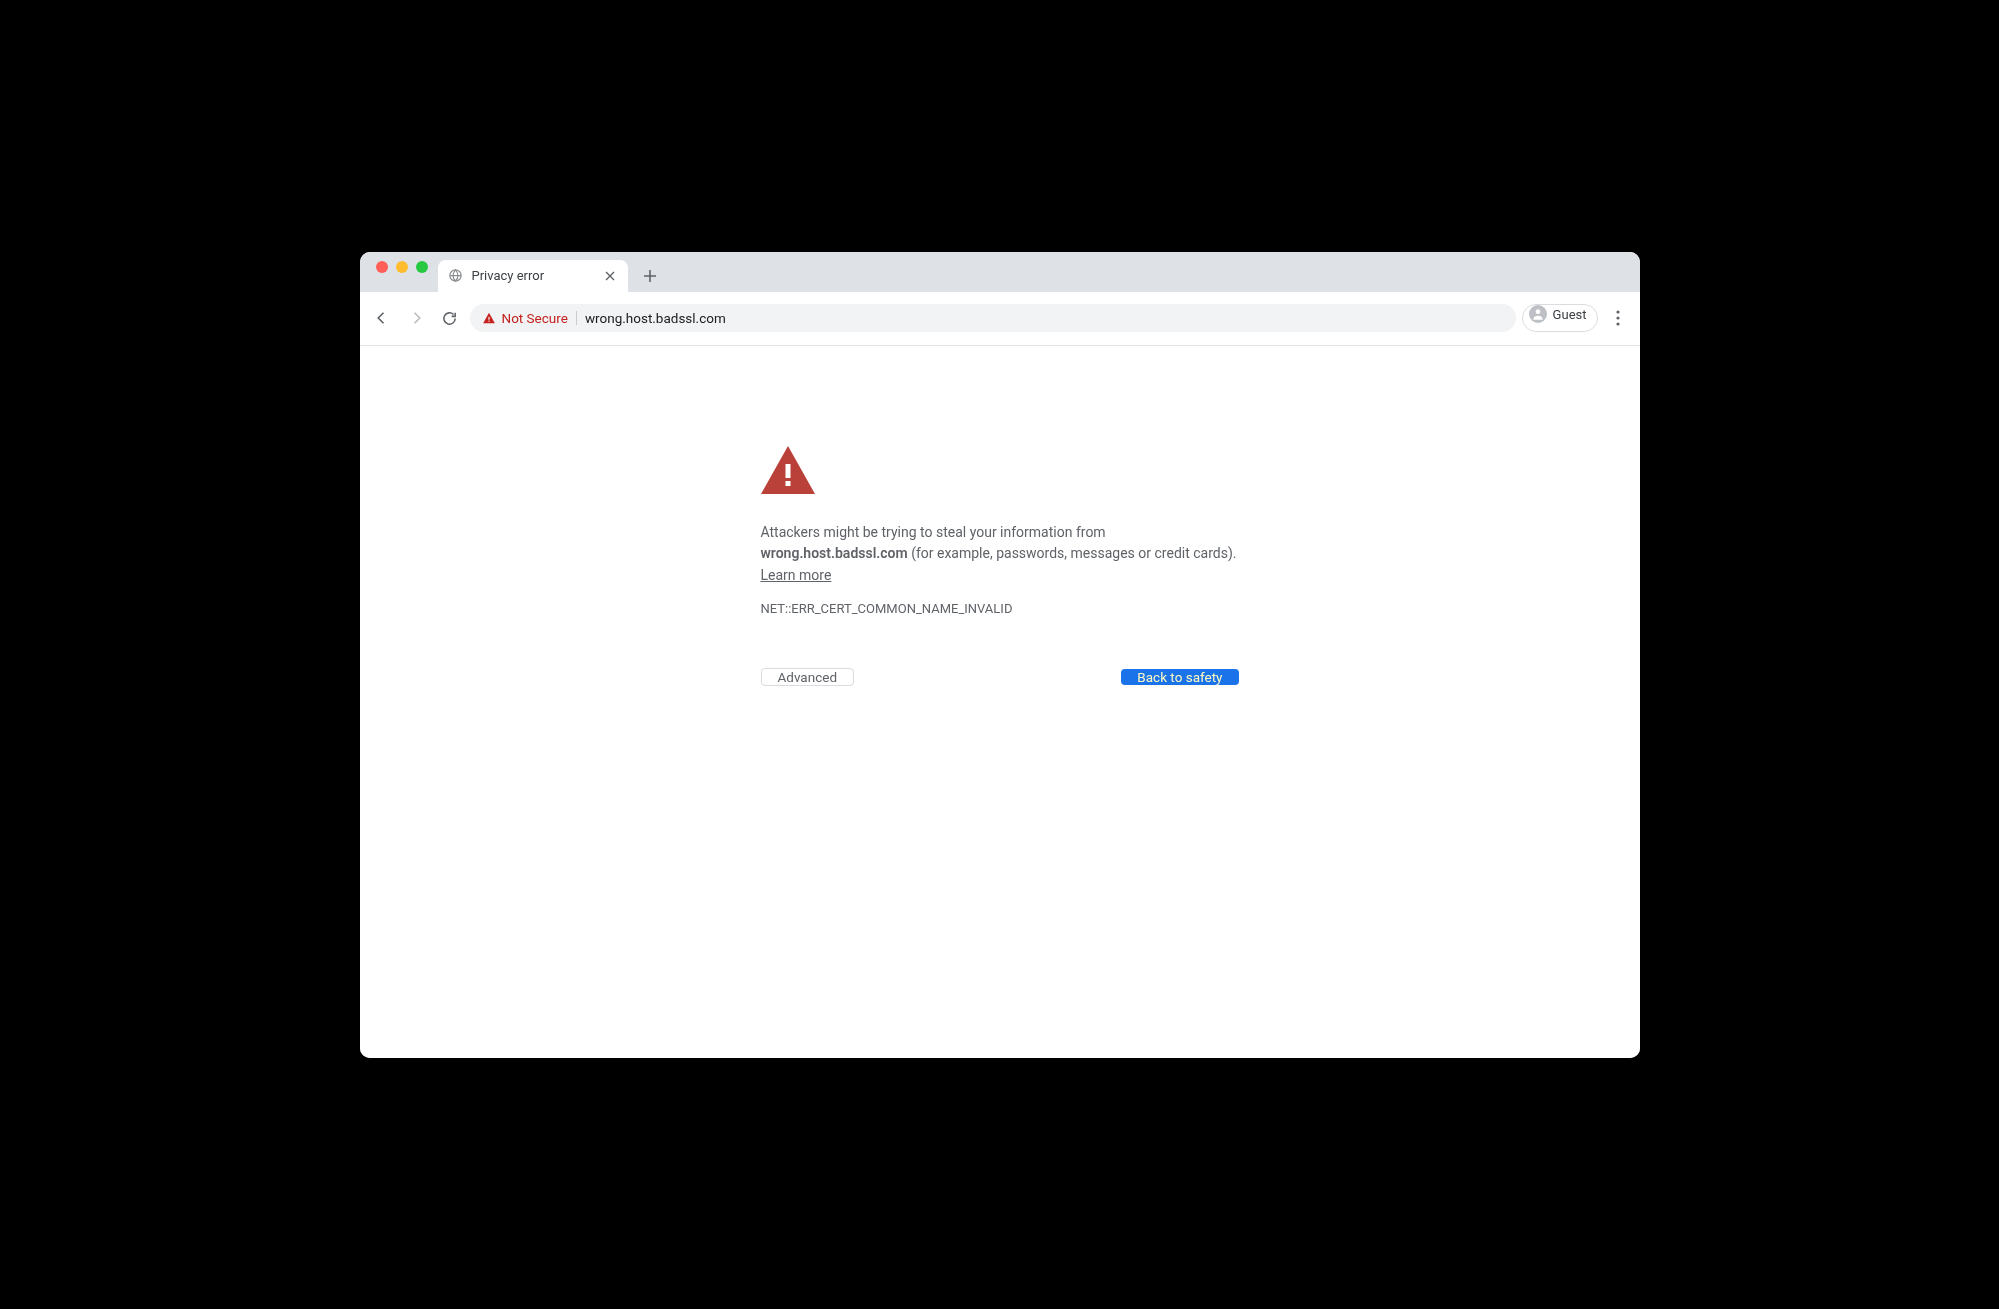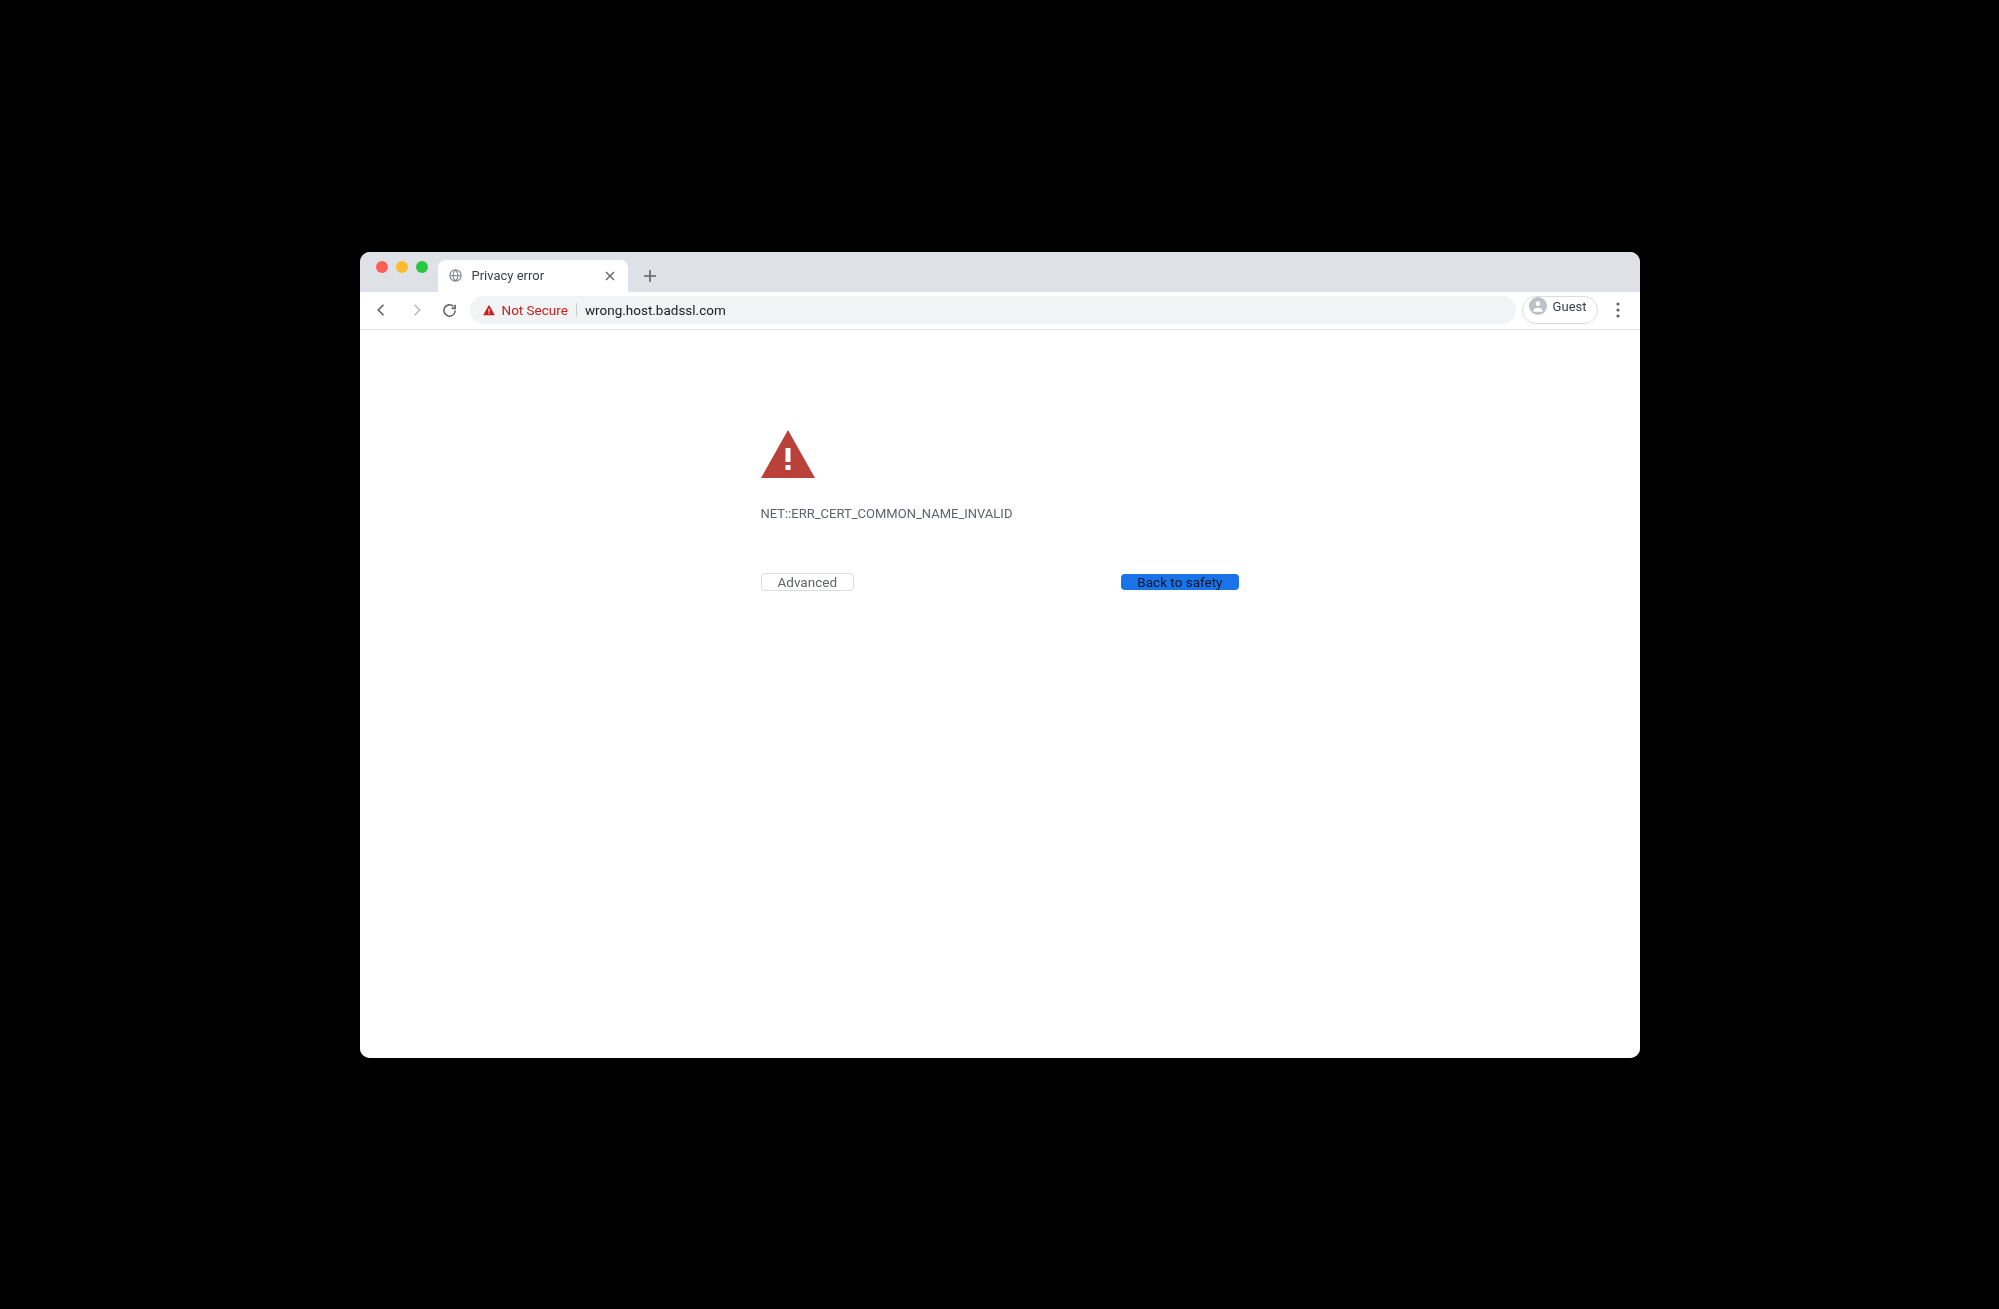--- a/index.html
+++ b/index.html
@@ -59,21 +59,21 @@
   }
   .tab .title { flex: 1; white-space: nowrap; overflow: hidden; text-overflow: ellipsis; }
   .tab .close { width: 16px; height:16px; display:flex; align-items:center; justify-content:center; color:#5f6368; cursor:pointer; border-radius:50%; }
   .newtab {
     width: 28px; height: 28px; margin-left: 8px; margin-bottom: 2px;
     display:flex; align-items:center; justify-content:center;
     color:#5f6368; border-radius: 50%; cursor:pointer;
   }
   
   .toolbar {
-    height: 38px;
+    height: 54px;
     background: #fff;
     border-bottom: 1px solid #e3e3e3;
     display: flex;
     align-items: center;
     padding: 0 8px;
     gap: 6px;
   }
   .nav-btn {
     width: 28px; height: 28px; display:flex; align-items:center; justify-content:center;
     color:#5f6368; border-radius:50%; cursor:pointer;
@@ -156,21 +156,21 @@
     border: none;
     font-family: inherit;
   }
   .btn.secondary {
     background:#fff;
     color:#5f6368;
     border:1px solid #dadce0;
   }
   .btn.primary {
     background:#1a73e8;
-    color:#0f172a;
+    color:#fef9c3;
   }
   svg { display:block; }
 </style>
 </head>
 <body>
 
 <div class="window">
 
   <div class="tabstrip">
     <div class="traffic-lights">
@@ -249,20 +249,23 @@
 
   <div class="content">
     <div class="interstitial">
       <div class="warn-icon">
         <svg width="54" height="48" viewBox="0 0 54 48">
           <path d="M27 0 L54 48 L0 48 Z" fill="#b9413a"></path>
           <rect x="24.5" y="18" width="5" height="14" fill="#fff"></rect>
           <rect x="24.5" y="35" width="5" height="5" fill="#fff"></rect>
         </svg>
       </div>
+      <p class="body-text">
+        <span>Attackers might be trying to steal your information from </span><b>wrong.host.badssl.com</b><span> (for example, passwords, messages or credit cards). </span><a href="#">Learn more</a>
+      </p>
       <div class="error-code">NET::ERR_CERT_COMMON_NAME_INVALID</div>
       <div class="button-row">
         <button class="btn secondary">Advanced</button>
         <button class="btn primary">Back to safety</button>
       </div>
     </div>
   </div>
 
 </div>
 

